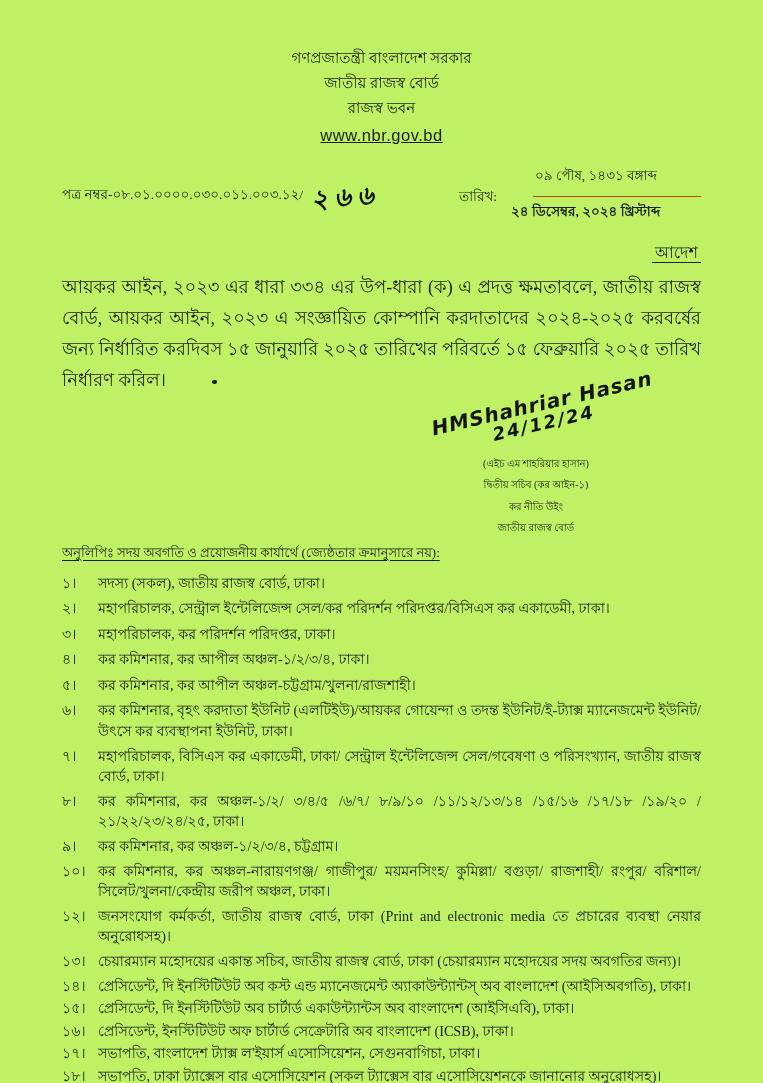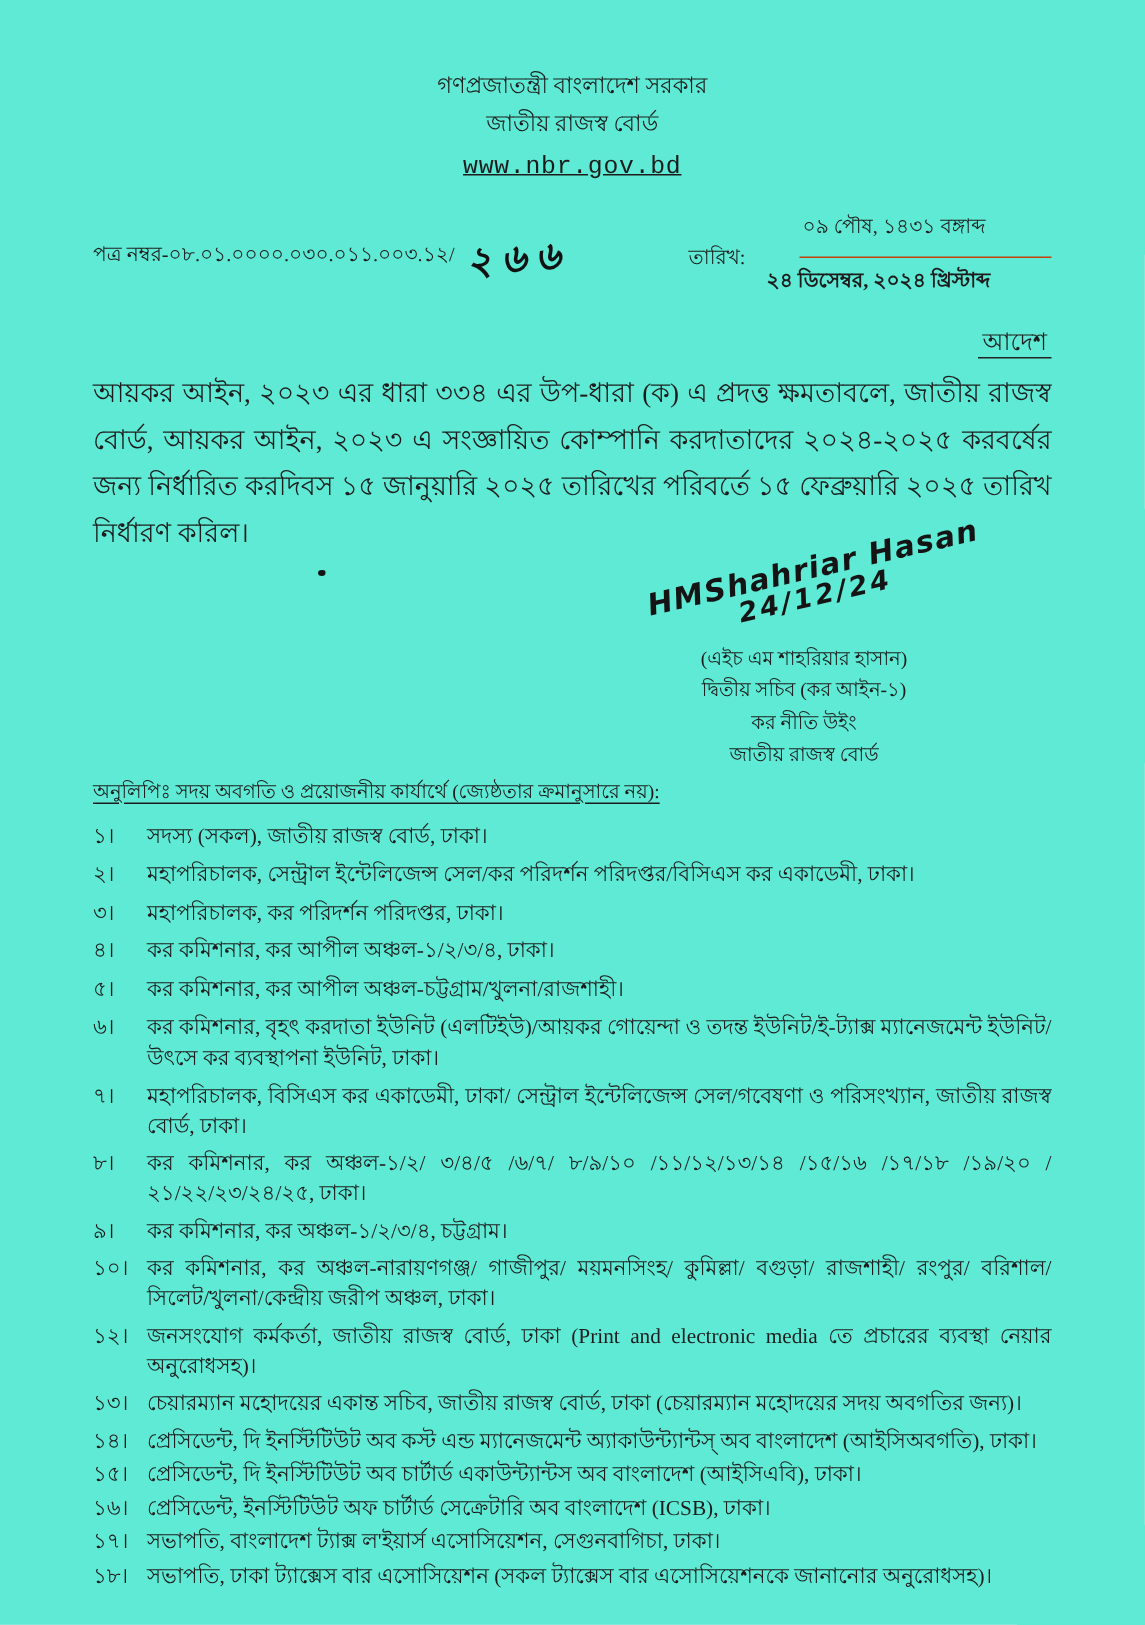--- a/index.html
+++ b/index.html
@@ -1,23 +1,23 @@
 <!DOCTYPE html>
 <html><head>
 <meta charset="utf-8">
 <style>
   html,body{margin:0;padding:0;}
   body{width:763px;height:1083px;background:#e8e8e8;font-family:"Liberation Serif","DejaVu Serif",serif;}
-  .page{position:relative;width:763px;height:1083px;background:#5eead4;color:#1c1c1c;overflow:hidden;box-sizing:border-box;}
+  .page{position:relative;width:763px;height:1083px;background:#bef264;color:#1c1c1c;overflow:hidden;box-sizing:border-box;}
   .content{padding:46px 62px 0 62px;}
 
   
   .letterhead{text-align:center;font-size:15px;line-height:25px;}
   .letterhead .line{white-space:nowrap;}
-  .website{display:inline-block;font-family:Liberation Mono, monospace;font-size:16.5px;text-decoration:underline;color:#1c1c1c;margin-top:2px;letter-spacing:.5px;}
+  .website{display:inline-block;font-family:Liberation Sans, sans-serif;font-size:16.5px;text-decoration:underline;color:#1c1c1c;margin-top:2px;letter-spacing:.5px;}
 
   
   .ref-row{display:flex;justify-content:space-between;align-items:flex-start;margin-top:12px;}
   .memo{font-size:13.5px;padding-top:16px;white-space:nowrap;}
   .memo-hand{display:inline-block;font-family:"DejaVu Sans",sans-serif;font-size:26px;font-weight:700;font-style:italic;letter-spacing:6px;transform:rotate(-4deg);vertical-align:-7px;margin-left:8px;color:#111;}
   .date-group{display:flex;align-items:center;font-size:13.5px;gap:12px;margin-top:4px;}
   .date-label{padding-top:6px;}
   .date-stack{min-width:192px;}
   .date-bn{padding:0 2px 8px 2px;border-bottom:1px solid #c2410c;white-space:nowrap;margin-left:24px;}
   .date-en{padding:4px 2px 0 2px;white-space:nowrap;font-weight:bold;}
@@ -25,21 +25,21 @@
   
   .order-title{text-align:right;margin-top:16px;font-size:16px;}
   .order-title .t{border-bottom:1.5px solid #222;padding:0 3px 1px 3px;}
   .order-body{margin-top:5px;font-size:18px;line-height:1.73;text-align:justify;}
 
   
   .sig-wrap{position:relative;width:330px;height:140px;margin-left:auto;margin-top:2px;}
   .sig-script{position:absolute;top:-8px;left:60px;transform:rotate(-13deg);font-family:"DejaVu Sans",sans-serif;font-style:italic;font-weight:700;color:#141414;}
   .sig-script .nm{font-size:20px;letter-spacing:1px;white-space:nowrap;}
   .sig-script .dt{font-size:18px;margin:-3px 0 0 58px;letter-spacing:2px;}
-  .sig-printed{position:absolute;bottom:0;left:0;right:0;text-align:center;font-size:13px;line-height:21.5px;}
+  .sig-printed{position:absolute;bottom:0;left:0;right:0;text-align:center;font-size:10px;line-height:21.5px;}
 
   .ink-dot{position:absolute;left:212px;top:380px;width:5px;height:4px;background:#141414;border-radius:50% 40% 50% 50%;}
 
   
   .dist-heading{font-size:13px;margin-top:4px;}
   .dist-heading .t{text-decoration:underline;text-underline-offset:3px;}
   .dist-list{margin-top:9px;}
   .dist-row{display:flex;font-size:14.2px;line-height:20.6px;margin-bottom:2px;}
   .dist-row:nth-child(-n+5){margin-bottom:5px;}
   .dist-row:nth-child(n+6):nth-child(-n+12){margin-bottom:4px;}
@@ -50,20 +50,21 @@
 <body>
 
 <div class="page">
   <div class="ink-dot"></div>
 
   <div class="content">
 
     <div class="letterhead">
       <div class="line">গণপ্রজাতন্ত্রী বাংলাদেশ সরকার</div>
       <div class="line">জাতীয় রাজস্ব বোর্ড</div>
+      <div class="line">রাজস্ব ভবন</div>
       <div class="line">
         <a href="#" class="website">www.nbr.gov.bd</a>
       </div>
     </div>
 
     <div class="ref-row">
       <div class="memo">
         <span>পত্র নম্বর-০৮.০১.০০০০.০৩০.০১১.০০৩.১২/</span><span class="memo-hand">২৬৬</span>
       </div>
       <div class="date-group">

